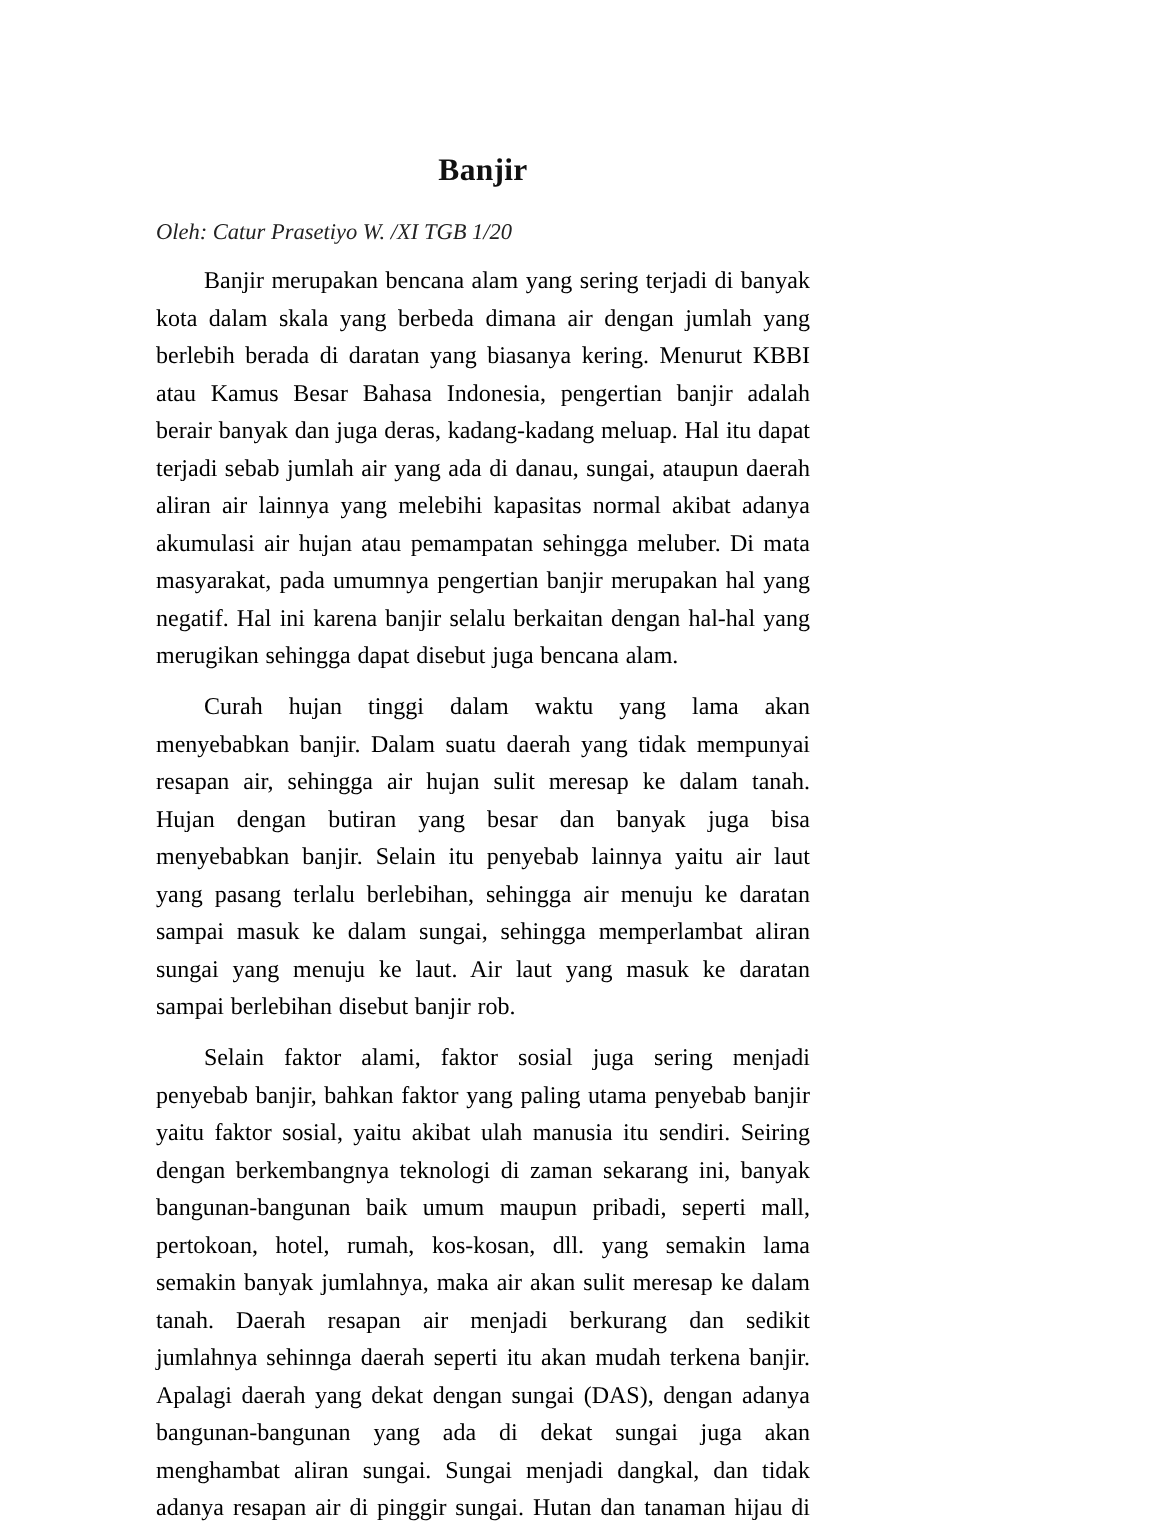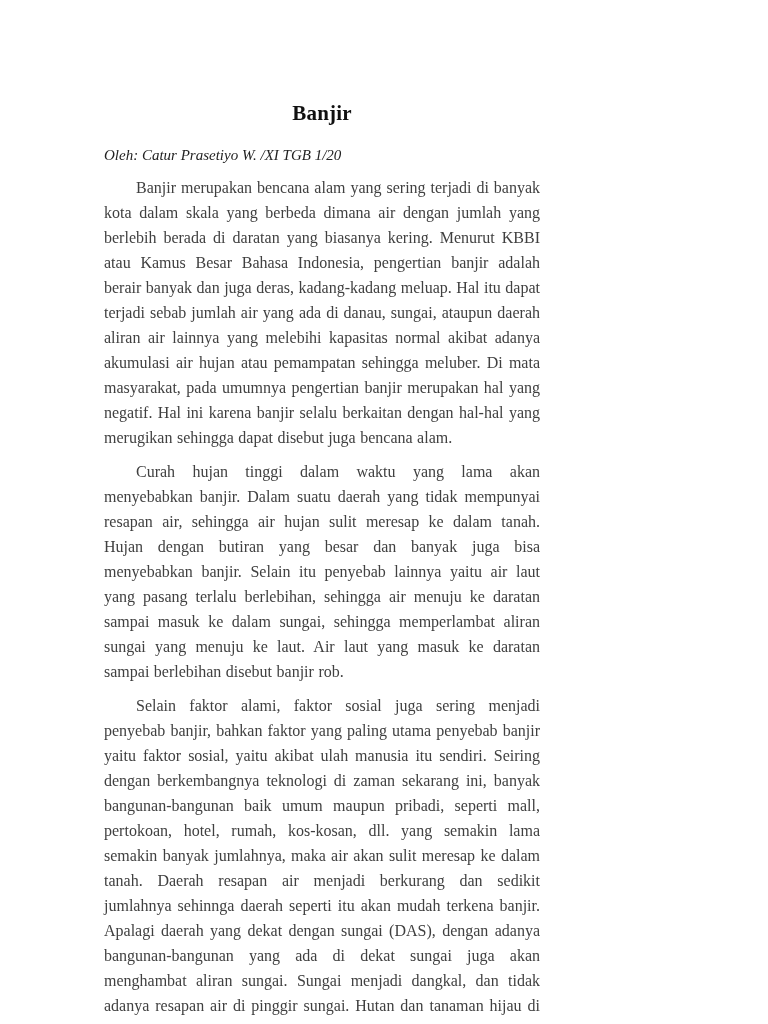--- a/index.html
+++ b/index.html
@@ -34,21 +34,21 @@
   }
   .doc-body {
     margin-top: 10px;
   }
   .doc-body p {
     font-size: 16px;
     line-height: 25px;
     text-align: justify;
     text-indent: 32px;
     margin-bottom: 9px;
-    color: #404040;
+    color: #000000;
     word-spacing: 0.5px;
   }
 </style>
 </head>
 <body>
 
 <div class="page">
   <h1 class="doc-title">Banjir</h1>
 
   <div class="doc-byline">Oleh: Catur Prasetiyo W. /XI TGB 1/20</div>

